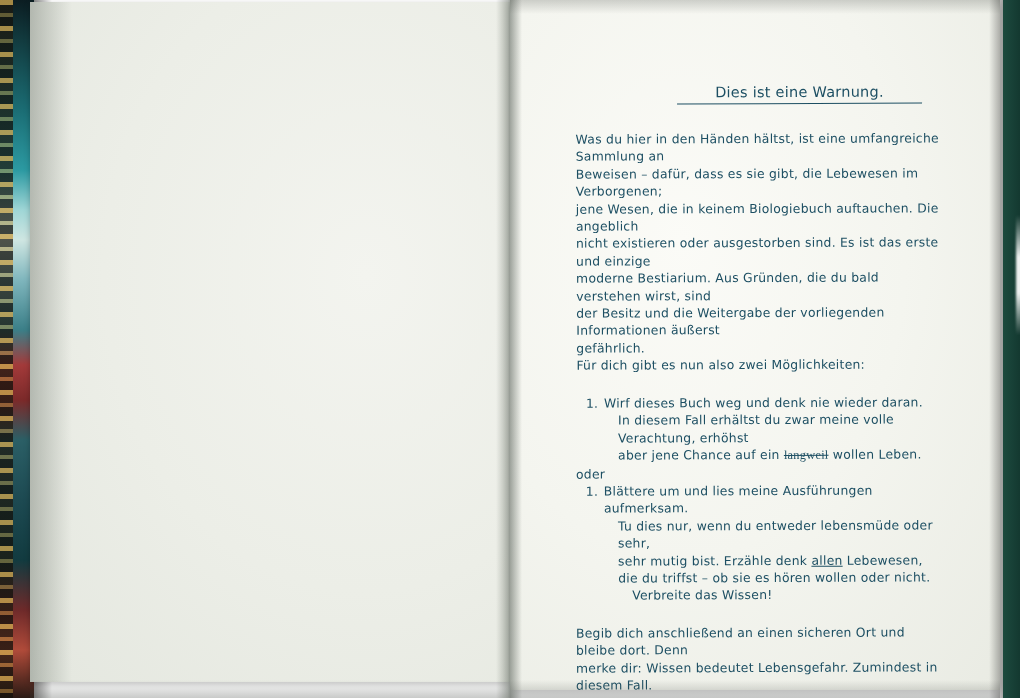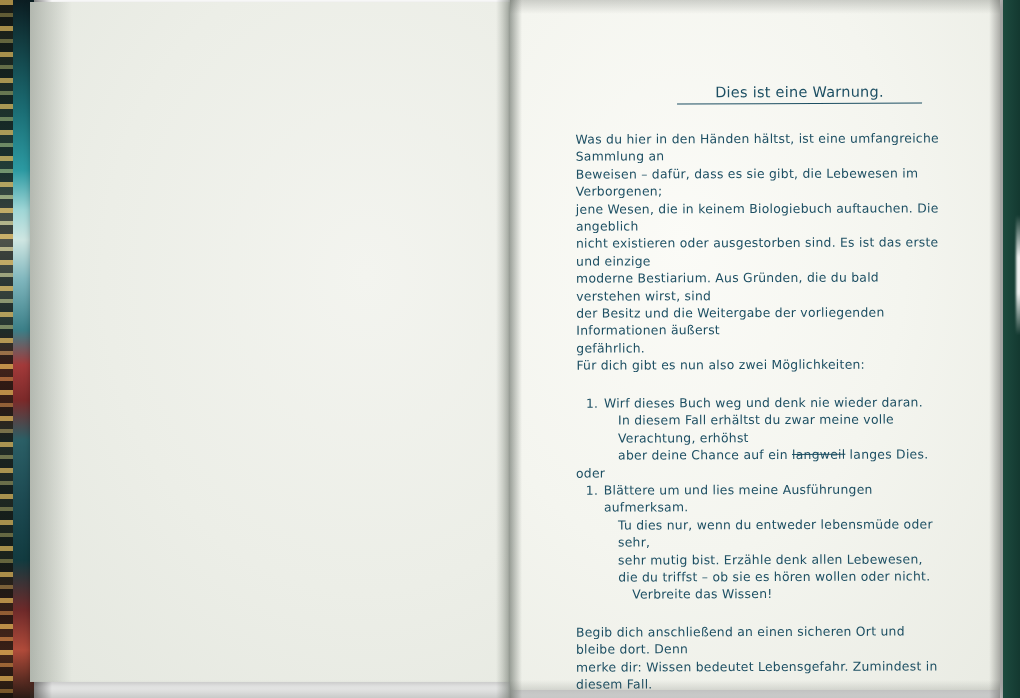--- a/index.html
+++ b/index.html
@@ -170,22 +170,22 @@
     position: absolute;
     left: -18px;
     top: 0;
   }
   .sub { display: block; padding-left: 14px; }
   .oder {
     margin: 0;
     padding-left: 0px;
     transform: rotate(-0.2deg);
   }
-  .strike { text-decoration: line-through; }
-  .under { }
+  .strike { text-decoration: line-through; font-family: Liberation Serif, serif; }
+  .under { text-decoration: underline; }
 </style>
 </head>
 <body>
 
 <div id="page">
   <div class="backdrop"></div>
 
   <div class="cover-left"></div>
   <div class="cover-left-shadow"></div>
 
@@ -209,21 +209,21 @@
         <p>Für dich gibt es nun also zwei Möglichkeiten:</p>
       </div>
 
       <div class="spacer-md"></div>
 
       <ul class="list">
         <li>
           <span class="num">1.</span>
           <span>Wirf dieses Buch weg und denk nie wieder daran.</span>
           <span class="sub">In diesem Fall erhältst du zwar meine volle Verachtung, erhöhst</span>
-          <span class="sub"><span>aber deine Chance auf ein </span><span class="strike">langweil</span><span> langes Dies.</span></span>
+          <span class="sub"><span>aber jene Chance auf ein </span><span class="strike">langweil</span><span> wollen Leben.</span></span>
         </li>
       </ul>
 
       <div class="oder">oder</div>
 
       <ul class="list">
         <li>
           <span class="num">1.</span>
           <span>Blättere um und lies meine Ausführungen aufmerksam.</span>
           <span class="sub">Tu dies nur, wenn du entweder lebensmüde oder sehr,</span>

